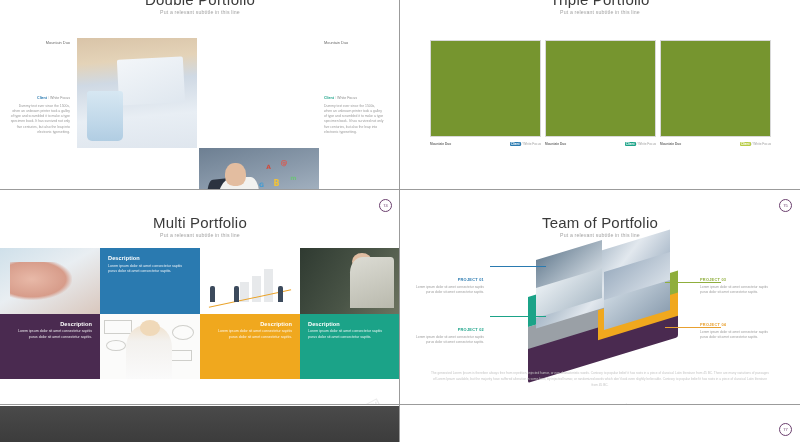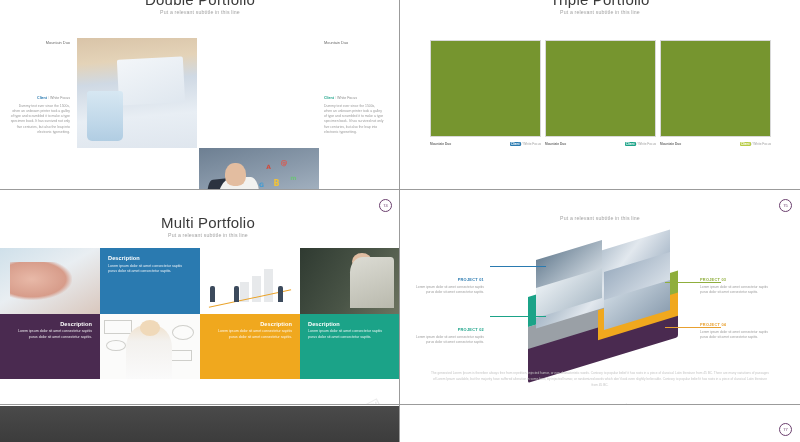--- a/index.html
+++ b/index.html
@@ -192,31 +192,32 @@
           <span>White Focus</span>
         </span>
       </div>
     </div>
   </div>
 
   <div class="slide">
     <div class="wm" style="left:330px;top:215px;">办图网</div>
     <div class="pg" style="right:8px;top:9px;">74</div>
 
-    <div style="position:absolute;left:8px;top:24px;width:400px;">
+    <div style="position:absolute;left:0;top:24px;width:400px;">
       <div class="s-title">Multi Portfolio</div>
       <div class="s-sub">Put a relevant subtitle in this line</div>
     </div>
   </div>
 
   <div class="slide">
     <div class="wm" style="left:180px;top:220px;">办图网</div>
     <div class="pg" style="right:8px;top:9px;">75</div>
 
     <div style="position:absolute;left:0;top:24px;width:400px;">
+      <div class="s-title">Team of Portfolio</div>
       <div class="s-sub">Put a relevant subtitle in this line</div>
     </div>
   </div>
 
   <div class="slide"></div>
   <div class="slide">
     <div class="pg" style="right:8px;top:18px;">77</div>
   </div>
 </div>
 

